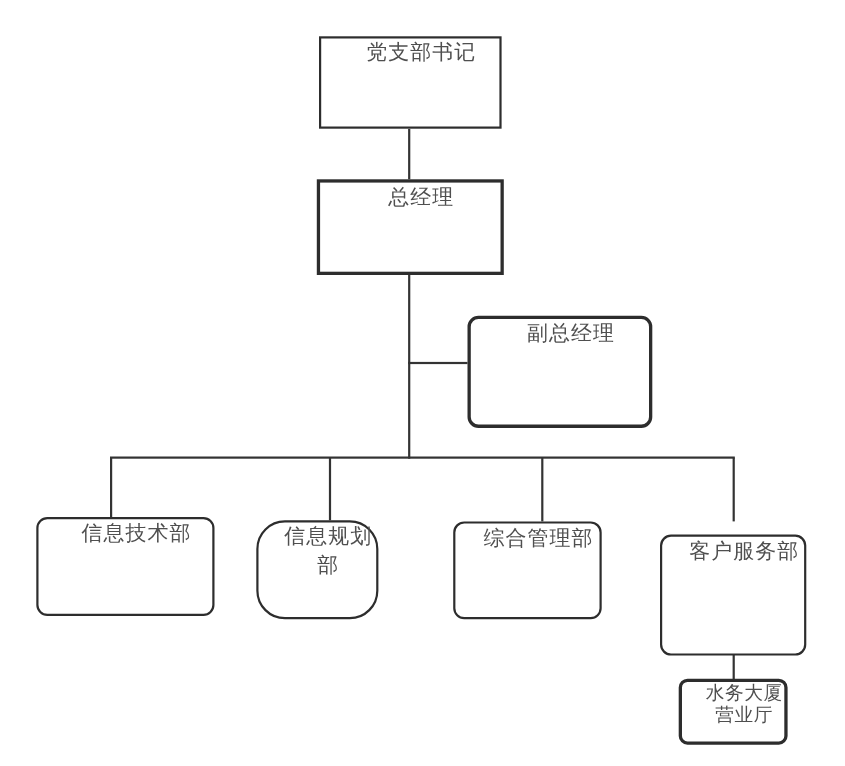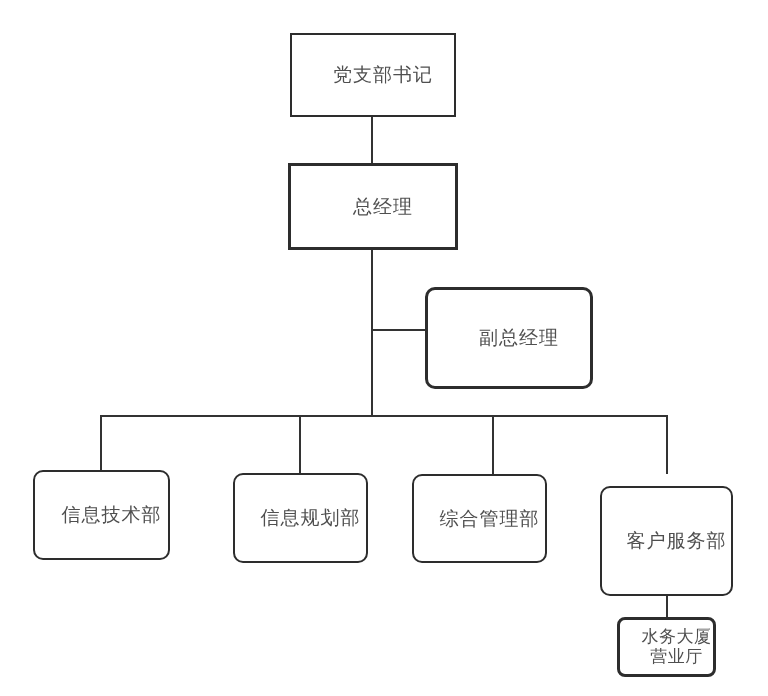--- a/index.html
+++ b/index.html
@@ -14,21 +14,21 @@
     background: #ffffff;
     font-family: "Liberation Sans", sans-serif;
     overflow: hidden;
   }
   .node {
     position: absolute;
     box-sizing: border-box;
     background: #ffffff;
     border: 2px solid #2d2d2d;
     display: flex;
-    align-items: center;
+    align-items: flex-start;
     justify-content: center;
     text-align: center;
     color: #4f4f4f;
     font-size: 19px;
     letter-spacing: 1px;
     padding-left: 20px;
   }
   .node.bold { border-width: 3px; }
   .node.rounded { border-radius: 10px; }
   .node.small {
@@ -64,25 +64,25 @@
   </div>
 
   <div class="node bold" style="left:288px; top:163px; width:170px; height:87px;">
     <span class="label">总经理</span>
   </div>
 
   <div class="node bold rounded" style="left:425px; top:287px; width:168px; height:102px;">
     <span class="label">副总经理</span>
   </div>
 
-  <div class="node rounded" style="left:33px; top:470px; width:137px; height:90px;font-family:Liberation Serif, serif;">
+  <div class="node rounded" style="left:33px; top:470px; width:162px; height:90px;font-family:Liberation Serif, serif;">
     <span class="label">信息技术部</span>
   </div>
 
-  <div class="node rounded" style="left:233px; top:473px; width:135px; height:90px;">
+  <div class="node rounded" style="left:233px; top:473px; width:111px; height:90px;border-radius:26px;">
     <span class="label">信息规划部</span>
   </div>
 
   <div class="node rounded" style="left:412px; top:474px; width:135px; height:89px;">
     <span class="label">综合管理部</span>
   </div>
 
   <div class="node rounded" style="left:600px; top:486px; width:133px; height:110px;">
     <span class="label">客户服务部</span>
   </div>

